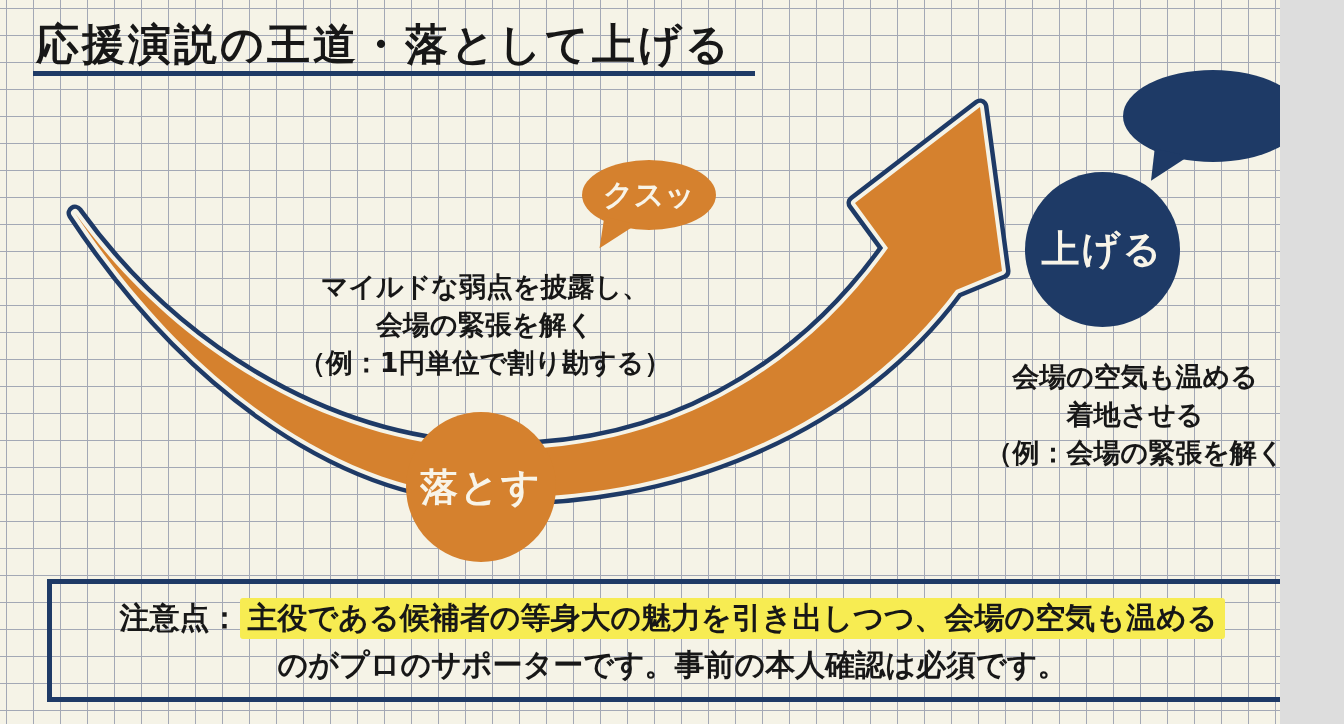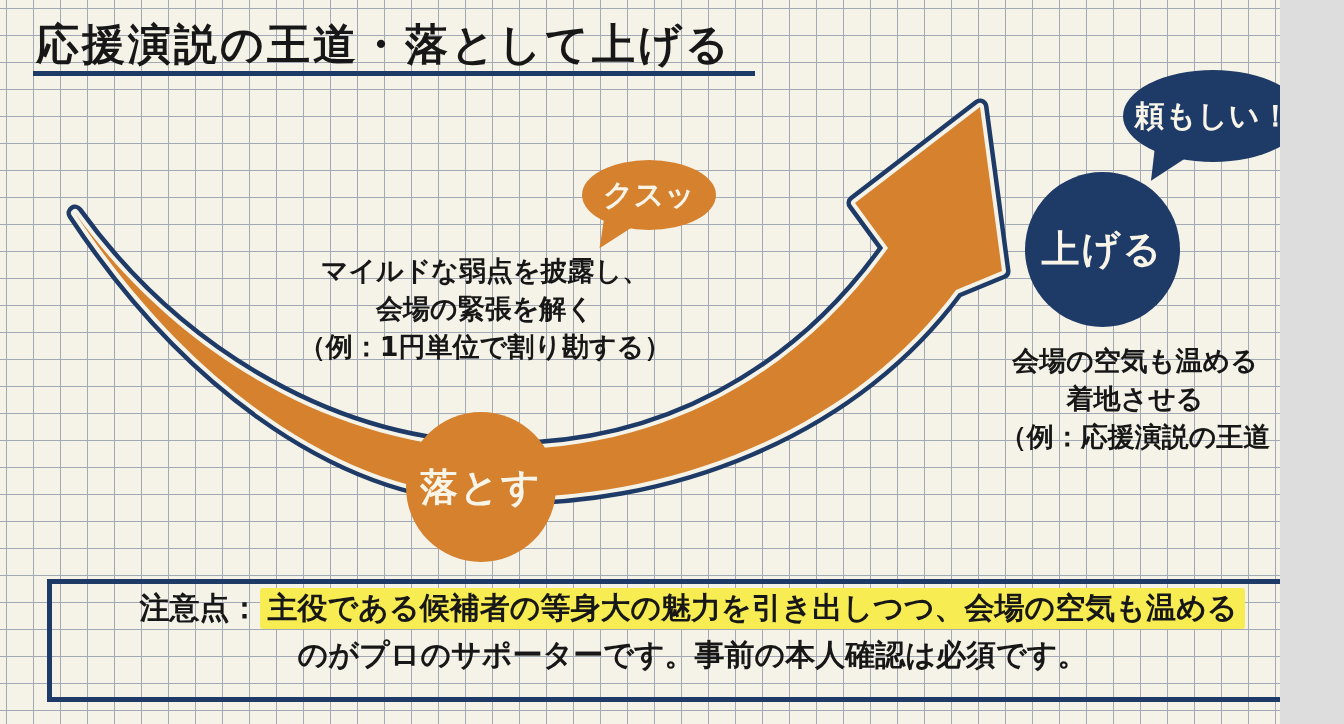--- a/index.html
+++ b/index.html
@@ -70,32 +70,32 @@
     border-right:32px solid transparent;
     border-left:3px solid transparent;
     transform:rotate(12deg);
   }
 
   
   .note-block{
     position:absolute;text-align:center;
     font-weight:900;font-size:27px;line-height:38px;
     color:var(--ink,#171717);
+    margin-top:16px;
   }
   .drop-note{left:255px;top:252px;width:460px;}
   .raise-note{left:935px;top:342px;width:400px;}
 
   
   .caution-box{
     position:absolute;left:47px;top:579px;width:1241px;height:113px;
     border:5px solid var(--navy,#1e3a66);
-    display:flex;flex-direction:column;align-items:center;justify-content:flex-start;
+    display:flex;flex-direction:column;align-items:center;justify-content:center;
     font-weight:900;font-size:30px;line-height:47px;
     text-align:center;
-    padding-left:20px;
   }
   .caution-line{white-space:nowrap;}
   .caution-highlight{
     background:var(--highlight,#f7ec52);
     padding:2px 8px 4px;border-radius:3px;
   }
 </style>
 </head>
 <body>
 
@@ -119,32 +119,31 @@
     <div>マイルドな弱点を披露し、</div>
     <div>会場の緊張を解く</div>
     <div>（例：1円単位で割り勘する）</div>
   </div>
 
   <div class="node-circle drop-circle">
     <span>落とす</span>
   </div>
 
   <div class="bubble reliable-bubble">
-    <span>頼もしい！</span>
     <span class="bubble-tail reliable-tail"></span>
   </div>
 
   <div class="node-circle raise-circle">
     <span>上げる</span>
   </div>
 
   <div class="note-block raise-note">
     <div>会場の空気も温める</div>
     <div>着地させる</div>
-    <div>（例：応援演説の王道</div>
+    <div>（例：会場の緊張を解く</div>
   </div>
 
   <div class="caution-box">
     <div class="caution-line">
       <span>注意点：</span><span class="caution-highlight">主役である候補者の等身大の魅力を引き出しつつ、会場の空気も温める</span>
     </div>
     <div class="caution-line">のがプロのサポーターです。事前の本人確認は必須です。</div>
   </div>
 
 </div>

